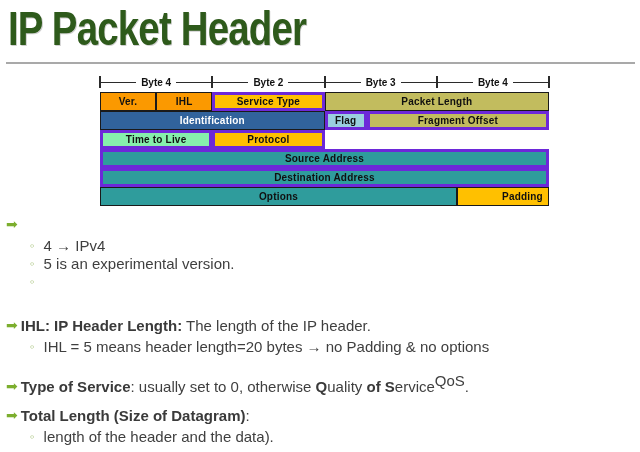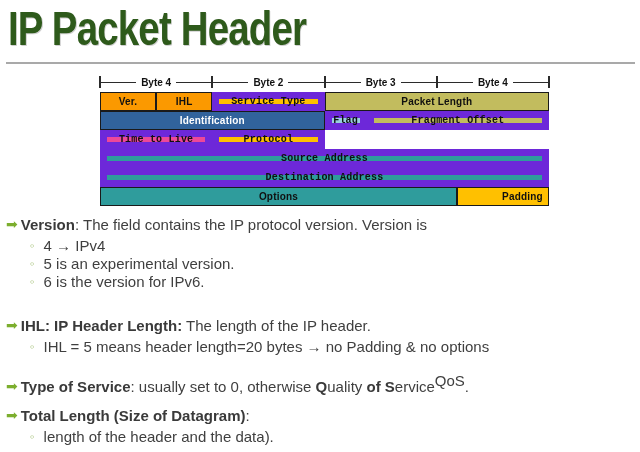--- a/index.html
+++ b/index.html
@@ -18,21 +18,21 @@
   .ruler{position:relative;display:flex;height:15px;align-items:center;margin-bottom:2px;}
   .seg{flex:1 1 25%;display:flex;align-items:center;}
   .rline{flex:1;height:0;border-top:1.5px solid #2b2b2b;}
   .rlabel{padding:0 5px;font-size:10px;font-weight:bold;color:#111;white-space:nowrap;}
   .tick{position:absolute;top:1px;width:2px;height:12px;background:#2b2b2b;transform:translateX(-1px);}
   .grid{display:flex;flex-direction:column;}
   .drow{display:flex;height:19px;}
   .dcell{box-sizing:border-box;display:flex;align-items:center;justify-content:center;
          font-size:10px;font-weight:bold;letter-spacing:.2px;white-space:nowrap;
          border:1px solid #1A1A1A;}
-  .dcell.hl{border:7px solid #6d28d9;font-family:Liberation Mono, monospace;}
+  .dcell.hl{border:3px solid #6d28d9;}
 
   
   .bullets{position:absolute;left:6px;top:214px;right:2px;color:#3F3F3F;font-size:15px;}
   .b-line{display:flex;align-items:flex-start;line-height:21px;margin-bottom:2px;}
   .b-arrow{color:#7CAE2E;font-size:14px;line-height:21px;margin-right:3px;}
   .b-text b{color:#3A3A3A;}
   .s-line{display:flex;align-items:flex-start;line-height:18px;padding-left:24px;}
   .s-dot{color:#A9C47F;font-size:13px;line-height:18px;margin-right:9px;}
   .gap1{height:24px;}
   .gap2{height:20px;}
@@ -81,53 +81,51 @@
           <div class="dcell" style="width: 12.5%; background: rgb(251, 153, 0); color: rgb(16, 16, 16);">IHL</div>
           <div class="dcell hl" style="width: 25%; background: rgb(255, 192, 0); color: rgb(16, 16, 16);">Service Type</div>
           <div class="dcell" style="width: 50%; background: rgb(194, 188, 94); color: rgb(16, 16, 16);">Packet Length</div>
         </div>
         <div class="drow">
           <div class="dcell" style="width: 50%; background: rgb(49, 99, 156); color: rgb(255, 255, 255);">Identification</div>
           <div class="dcell hl" style="width: 9.4%; background: rgb(154, 207, 223); color: rgb(16, 16, 16);">Flag</div>
           <div class="dcell hl" style="width: 40.6%; background: rgb(194, 188, 94); color: rgb(16, 16, 16);">Fragment Offset</div>
         </div>
         <div class="drow">
-          <div class="dcell hl" style="width: 25%; background: #ec4899; color: rgb(16, 16, 16);">Time to Live</div>
+          <div class="dcell hl" style="width: 25%; background: #86efac; color: rgb(16, 16, 16);">Time to Live</div>
           <div class="dcell hl" style="width: 25%; background: rgb(255, 192, 0); color: rgb(16, 16, 16);">Protocol</div>
         </div>
         <div class="drow">
           <div class="dcell hl" style="width: 100%; background: rgb(47, 156, 156); color: rgb(16, 16, 16);">Source Address</div>
         </div>
         <div class="drow">
           <div class="dcell hl" style="width: 100%; background: rgb(47, 156, 156); color: rgb(16, 16, 16);">Destination Address</div>
         </div>
         <div class="drow">
           <div class="dcell" style="width: 79.5%; background: rgb(47, 156, 156); color: rgb(16, 16, 16);">Options</div>
           <div class="dcell" style="width: 20.5%; background: rgb(255, 192, 0); color: rgb(16, 16, 16); padding-left: 39px;">Padding</div>
         </div>
       </div>
   </div>
 
   <div class="bullets">
 
     <div class="b-line">
       <span class="b-arrow">➡</span>
-      <span class="b-text"><b>Version</b><span>: The field contains the IP protocol version. Version is</span></span>
     </div>
     <div class="s-line">
       <span class="s-dot">◦</span>
       <span>4 → IPv4</span>
     </div>
     <div class="s-line">
       <span class="s-dot">◦</span>
       <span>5 is an experimental version.</span>
     </div>
     <div class="s-line">
       <span class="s-dot">◦</span>
-      <span>6 is the version for IPv6.</span>
     </div>
 
     <div class="gap1"></div>
 
     <div class="b-line">
       <span class="b-arrow">➡</span>
       <span class="b-text"><b>IHL: IP Header Length:</b><span> The length of the IP header.</span></span>
     </div>
     <div class="s-line">
       <span class="s-dot">◦</span>

